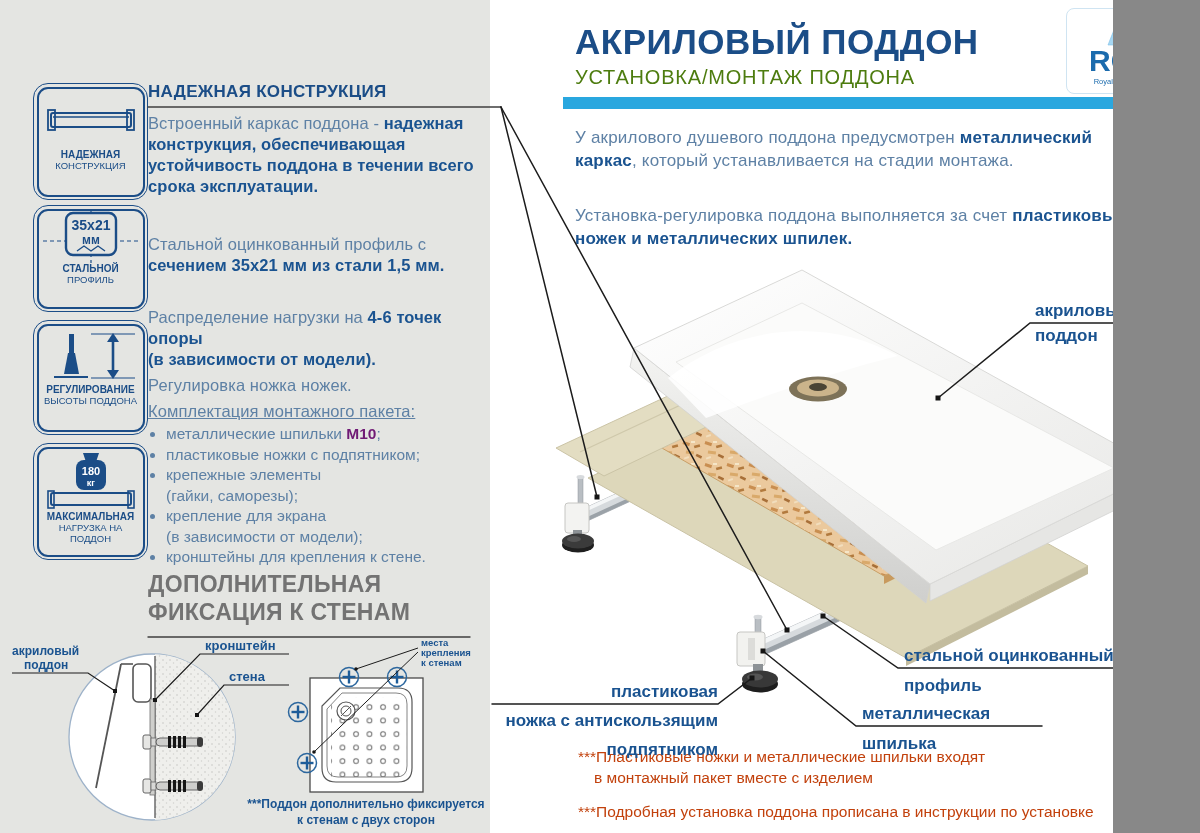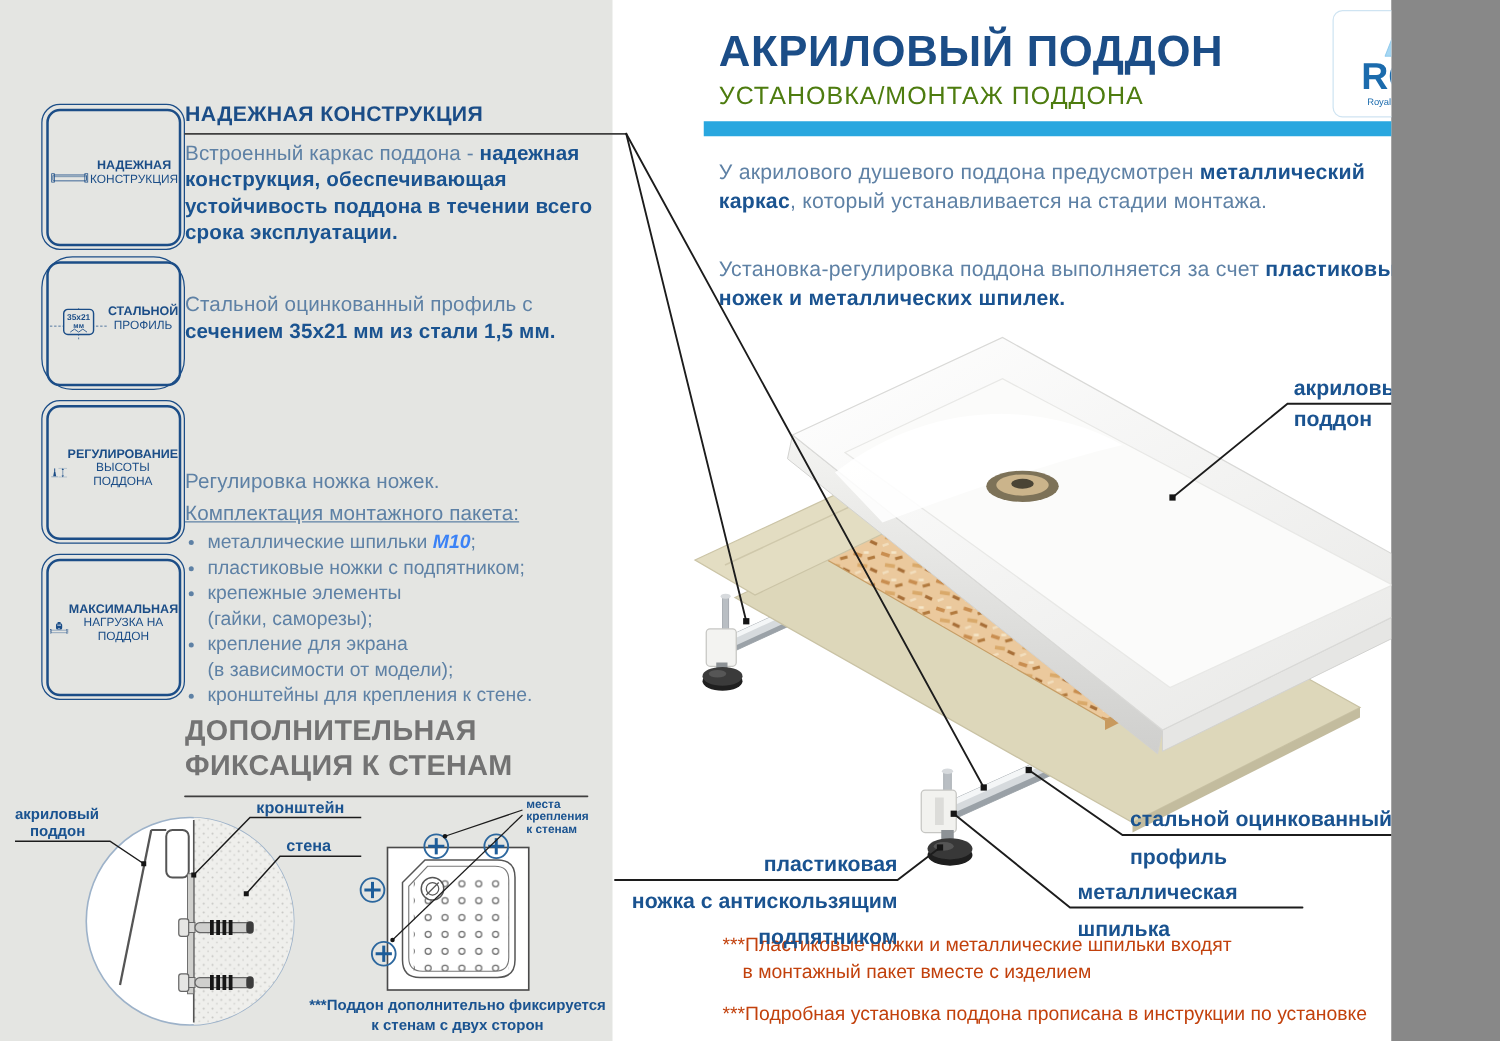--- a/index.html
+++ b/index.html
@@ -12,28 +12,28 @@
   .subtitle{left:575px;top:66px;font-size:20px;color:#4d7c0f;letter-spacing:.8px;}
   .logo-box{left:1066px;top:8px;width:126px;height:84px;border:1px solid #cfe4f2;border-radius:8px;background:#fff;}
   .intro{left:575px;width:580px;font-size:17px;line-height:23px;color:#5e81a5;letter-spacing:.2px;margin-top:12px;}
   .intro b,.side-p b{color:#1a5390;}
   .side-h1{left:148px;top:82px;font-size:17px;font-weight:bold;color:#1b4d87;letter-spacing:.3px;}
   .side-p{left:148px;width:334px;font-size:16.5px;line-height:21px;color:#5e81a5;letter-spacing:.1px;}
   .underl{text-decoration:underline;}
   .side-ul{left:146px;top:424px;width:340px;}
   .side-ul ul{margin:0;padding-left:20px;font-size:15.5px;line-height:20.5px;color:#5e81a5;}
   .side-ul li::marker{color:#5e81a5;}
-  .side-ul b{color:#3b82f6;font-style:italic;}
+  .side-ul b{color:#701a75;}
   .block{display:block;}
   .side-h2{left:148px;top:570px;font-size:23px;font-weight:bold;color:#737373;line-height:28px;letter-spacing:.3px;}
   .footnotes{left:578px;top:746px;width:610px;font-size:15.5px;line-height:21px;color:#c2410c;}
   .fn-indent{padding-left:16px;}
   .fn-gap{height:13px;}
   .icon-box{left:33px;width:108px;border:1.5px solid #1b4d87;border-radius:15px;padding:2.5px;background:transparent;}
-  .icon-inner{border:2.5px solid #1b4d87;border-radius:11px;height:100%;display:flex;flex-direction:row;align-items:center;justify-content:flex-start;box-sizing:border-box;}
+  .icon-inner{border:2.5px solid #1b4d87;border-radius:11px;height:100%;display:flex;flex-direction:column;align-items:center;justify-content:flex-start;box-sizing:border-box;}
   .icon-lab{text-align:center;color:#1b4d87;line-height:11px;padding-bottom:7px;}
   .icon-lab .l1{font-size:10px;font-weight:bold;}
   .icon-lab .l2{font-size:9.5px;}
   .overlay{position:absolute;left:0;top:0;width:1200px;height:833px;pointer-events:none;}
   svg{font-family:"Liberation Sans","DejaVu Sans",sans-serif;}
   .cl{font-size:17px;font-weight:bold;fill:#1a5390;}
   .dl{font-size:13px;font-weight:bold;fill:#1a5390;}
   .dl-s{font-size:9.5px;font-weight:bold;fill:#1a5390;}
   .dl-n{font-size:12px;font-weight:bold;fill:#1a5390;}
   .lg-word{font-size:30px;font-weight:bold;fill:#1b6bad;}
@@ -77,21 +77,21 @@
         <rect x="7" y="21" width="7" height="20" fill="none" stroke="#1b4d87" stroke-width="1.8"></rect>
         <rect x="86" y="21" width="7" height="20" fill="none" stroke="#1b4d87" stroke-width="1.8"></rect>
       </svg>
       <div class="icon-lab">
         <div class="l1">НАДЕЖНАЯ</div>
         <div class="l2">КОНСТРУКЦИЯ</div>
       </div>
     </div>
   </div>
 
-  <div class="abs icon-box" style="top:205px;height:100px;border-radius:25px;">
+  <div class="abs icon-box" style="top:205px;height:100px;">
     <div class="icon-inner">
       <svg width="100" height="52" viewBox="0 0 100 52">
         <line x1="50" y1="0" x2="50" y2="52" stroke="#1b4d87" stroke-width="1.2" stroke-dasharray="4,3"></line>
         <line x1="2" y1="30" x2="98" y2="30" stroke="#1b4d87" stroke-width="1.2" stroke-dasharray="4,3"></line>
         <rect x="25" y="2" width="50" height="42" rx="7" fill="#e4e5e2" stroke="#1b4d87" stroke-width="2.4"></rect>
         <text x="50" y="19" text-anchor="middle" class="ibadge" font-size="14">35x21</text>
         <text x="50" y="33" text-anchor="middle" class="ibadge" font-size="12">мм</text>
         <path d="M36,40 l7,-5 l7,5 l7,-5 l7,5" fill="none" stroke="#1b4d87" stroke-width="1.4"></path>
       </svg>
       <div class="icon-lab">
@@ -137,20 +137,24 @@
       </div>
     </div>
   </div>
 
   <div class="abs side-h1">НАДЕЖНАЯ КОНСТРУКЦИЯ</div>
   <div class="abs side-p" style="top:113px;">
     <span>Встроенный каркас поддона - </span><b>надежная конструкция, обеспечивающая устойчивость поддона в течении всего срока эксплуатации.</b>
   </div>
   <div class="abs side-p" style="top:234px;">
     <span>Стальной оцинкованный профиль с </span><b>сечением 35х21 мм из стали 1,5 мм.</b>
+  </div>
+  <div class="abs side-p" style="top:307px;">
+    <span>Распределение нагрузки на </span><b>4-6 точек опоры</b>
+    <b class="block">(в зависимости от модели).</b>
   </div>
   <div class="abs side-p" style="top:375px;">Регулировка ножка ножек.</div>
   <div class="abs side-p underl" style="top:401px;">Комплектация монтажного пакета:</div>
 
   <div class="abs side-ul">
     <ul>
       <li><span>металлические шпильки </span><b>М10</b><span>;</span></li>
       <li><span>пластиковые ножки с подпятником;</span></li>
       <li><span>крепежные элементы</span><span class="block">(гайки, саморезы);</span></li>
       <li><span>крепление для экрана</span><span class="block">(в зависимости от модели);</span></li>

